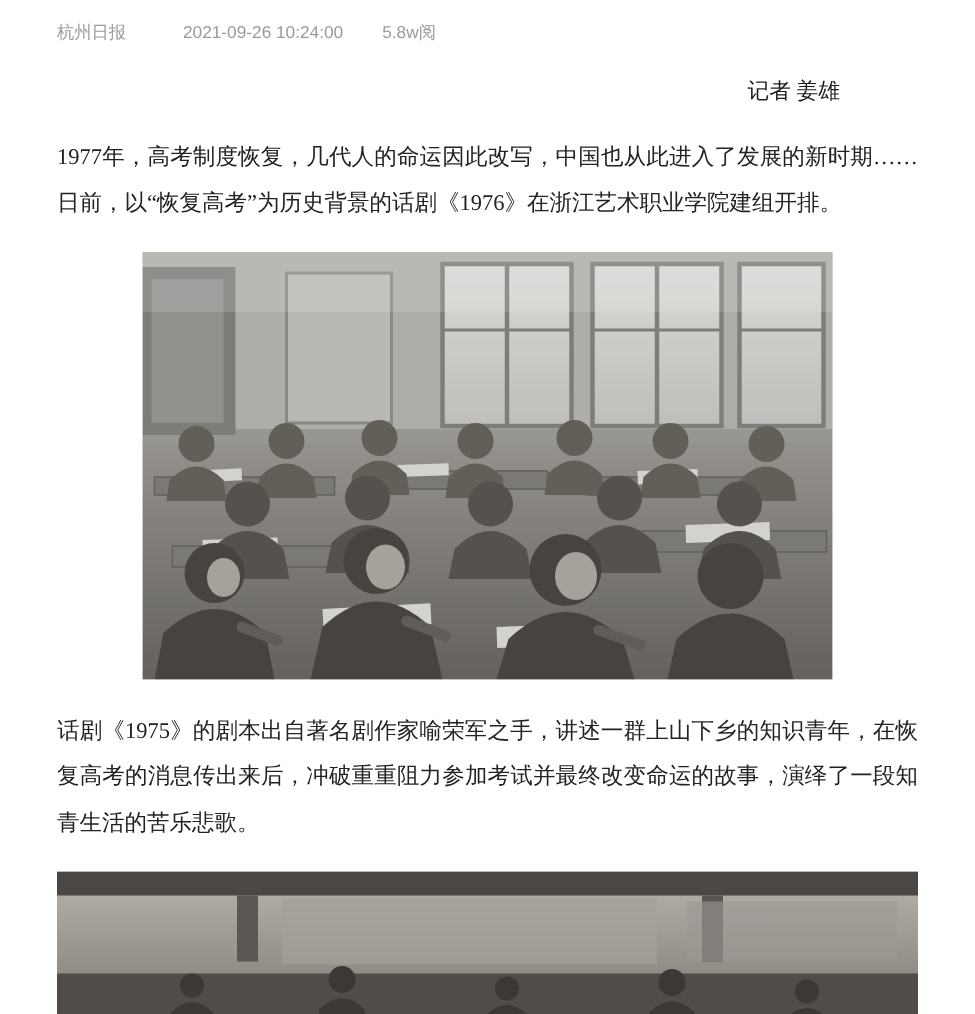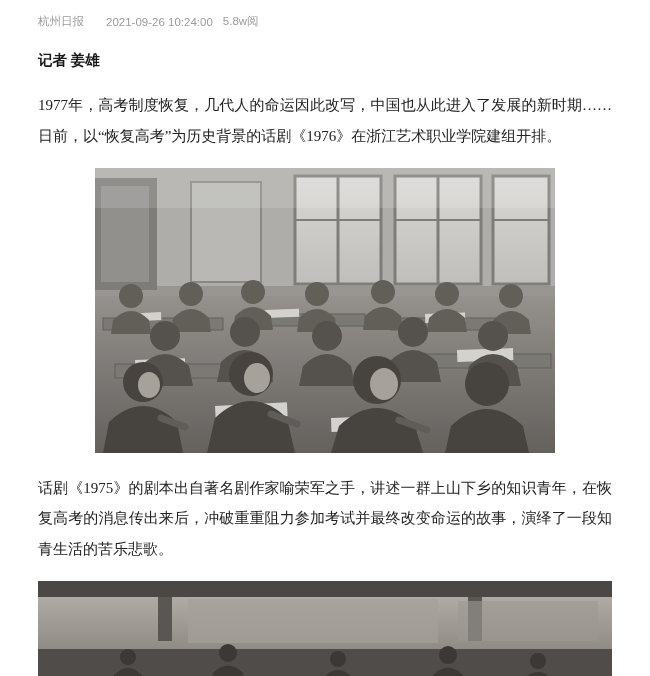--- a/index.html
+++ b/index.html
@@ -27,32 +27,32 @@
     color: #111111;
     margin: 18px 0 0 0;
     letter-spacing: 0.2px;
   }
   .meta {
     margin-top: 14px;
     font-size: 11.5px;
     color: #9a9a9a;
     display: flex;
     align-items: center;
-    gap: 0;
+    gap: 16px;
     font-family: "Liberation Sans", sans-serif;
   }
   .meta .source { margin-right: 22px; }
   .meta .date { margin-right: 10px; }
   .meta .views { margin-right: 18px; }
   .byline {
     margin-top: 22px;
-    text-align: left;
+    text-align: right;
     font-family: "Liberation Serif", serif;
     font-size: 14.5px;
-    font-weight: bold;
+    font-weight: normal;
     color: #1a1a1a;
     padding-right: 52px;
   }
   .para {
     margin-top: 20px;
     font-family: "Liberation Serif", serif;
     font-size: 15px;
     line-height: 2.05;
     color: #222222;
     text-align: justify;

